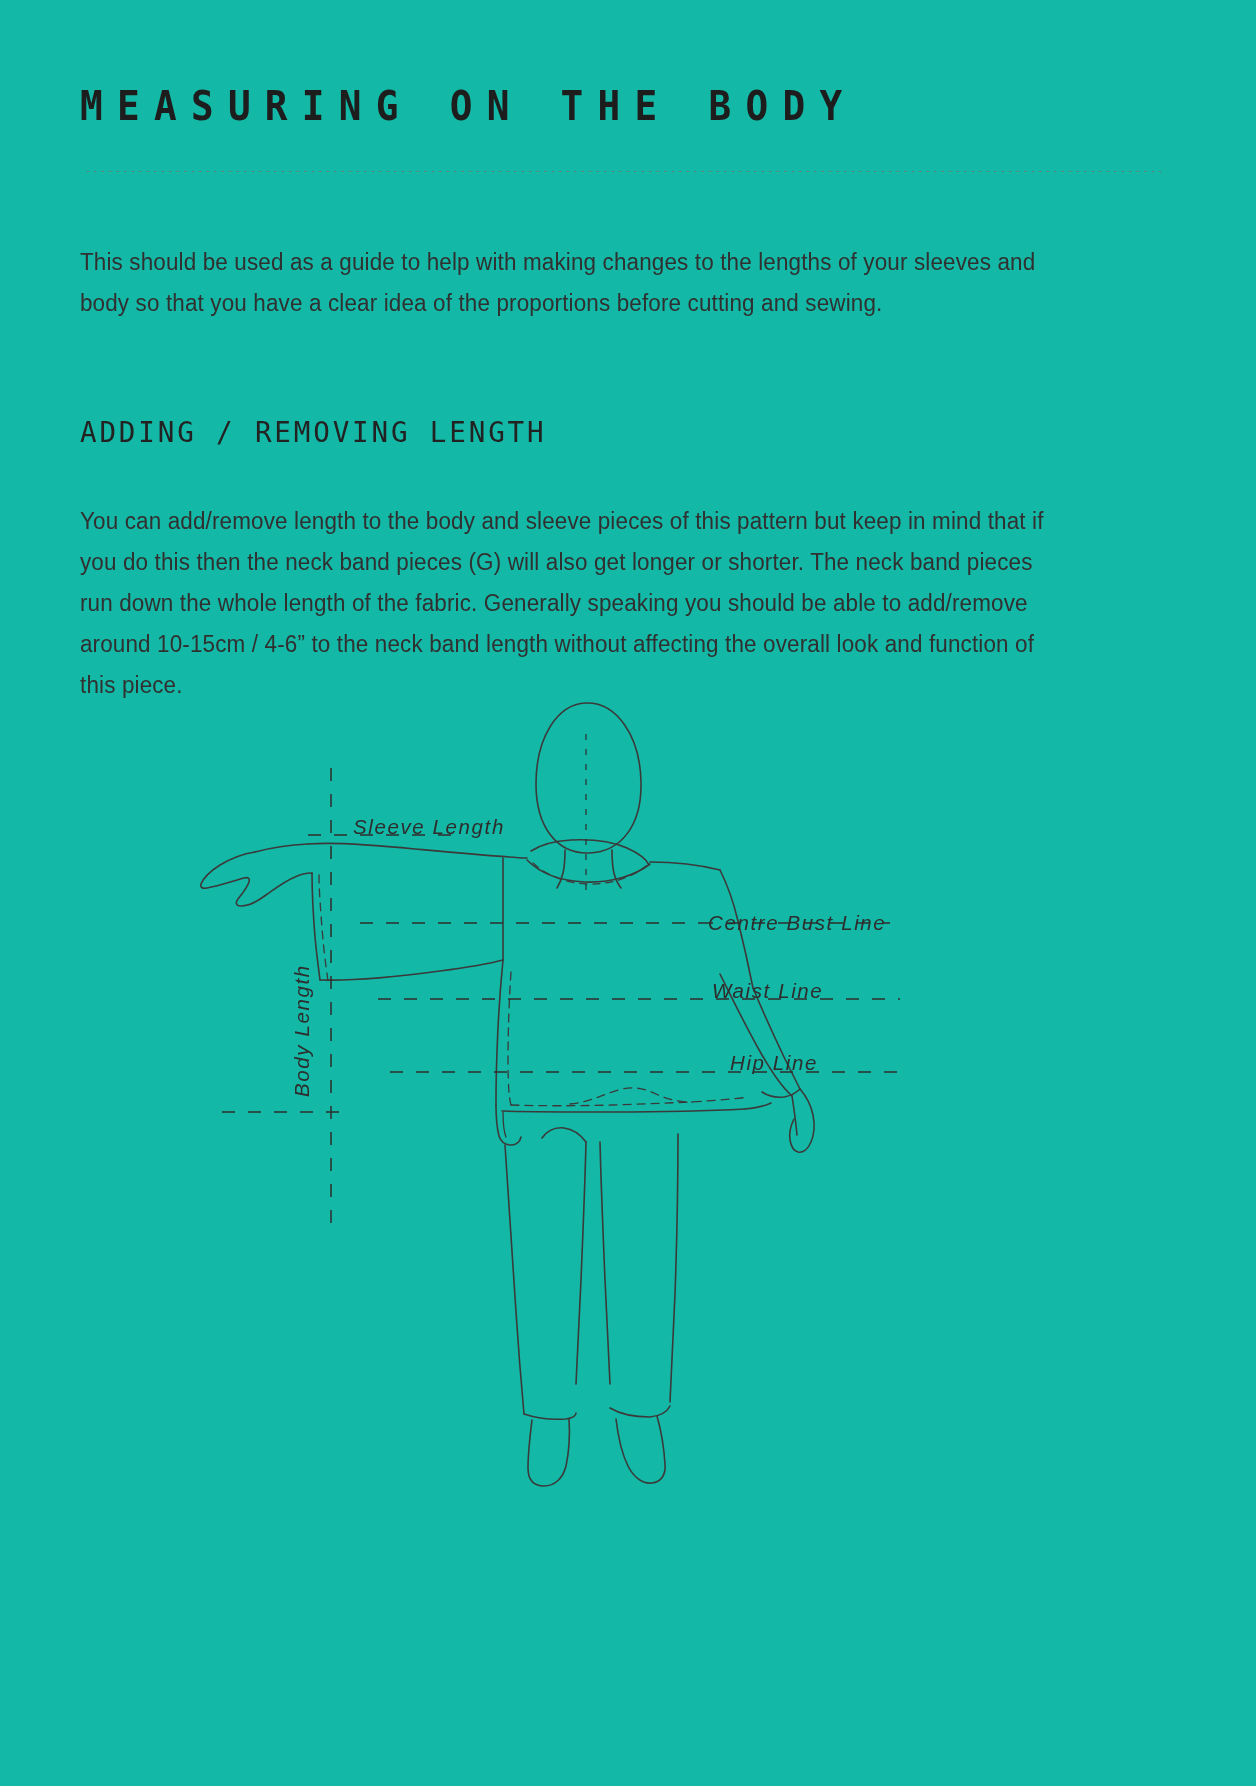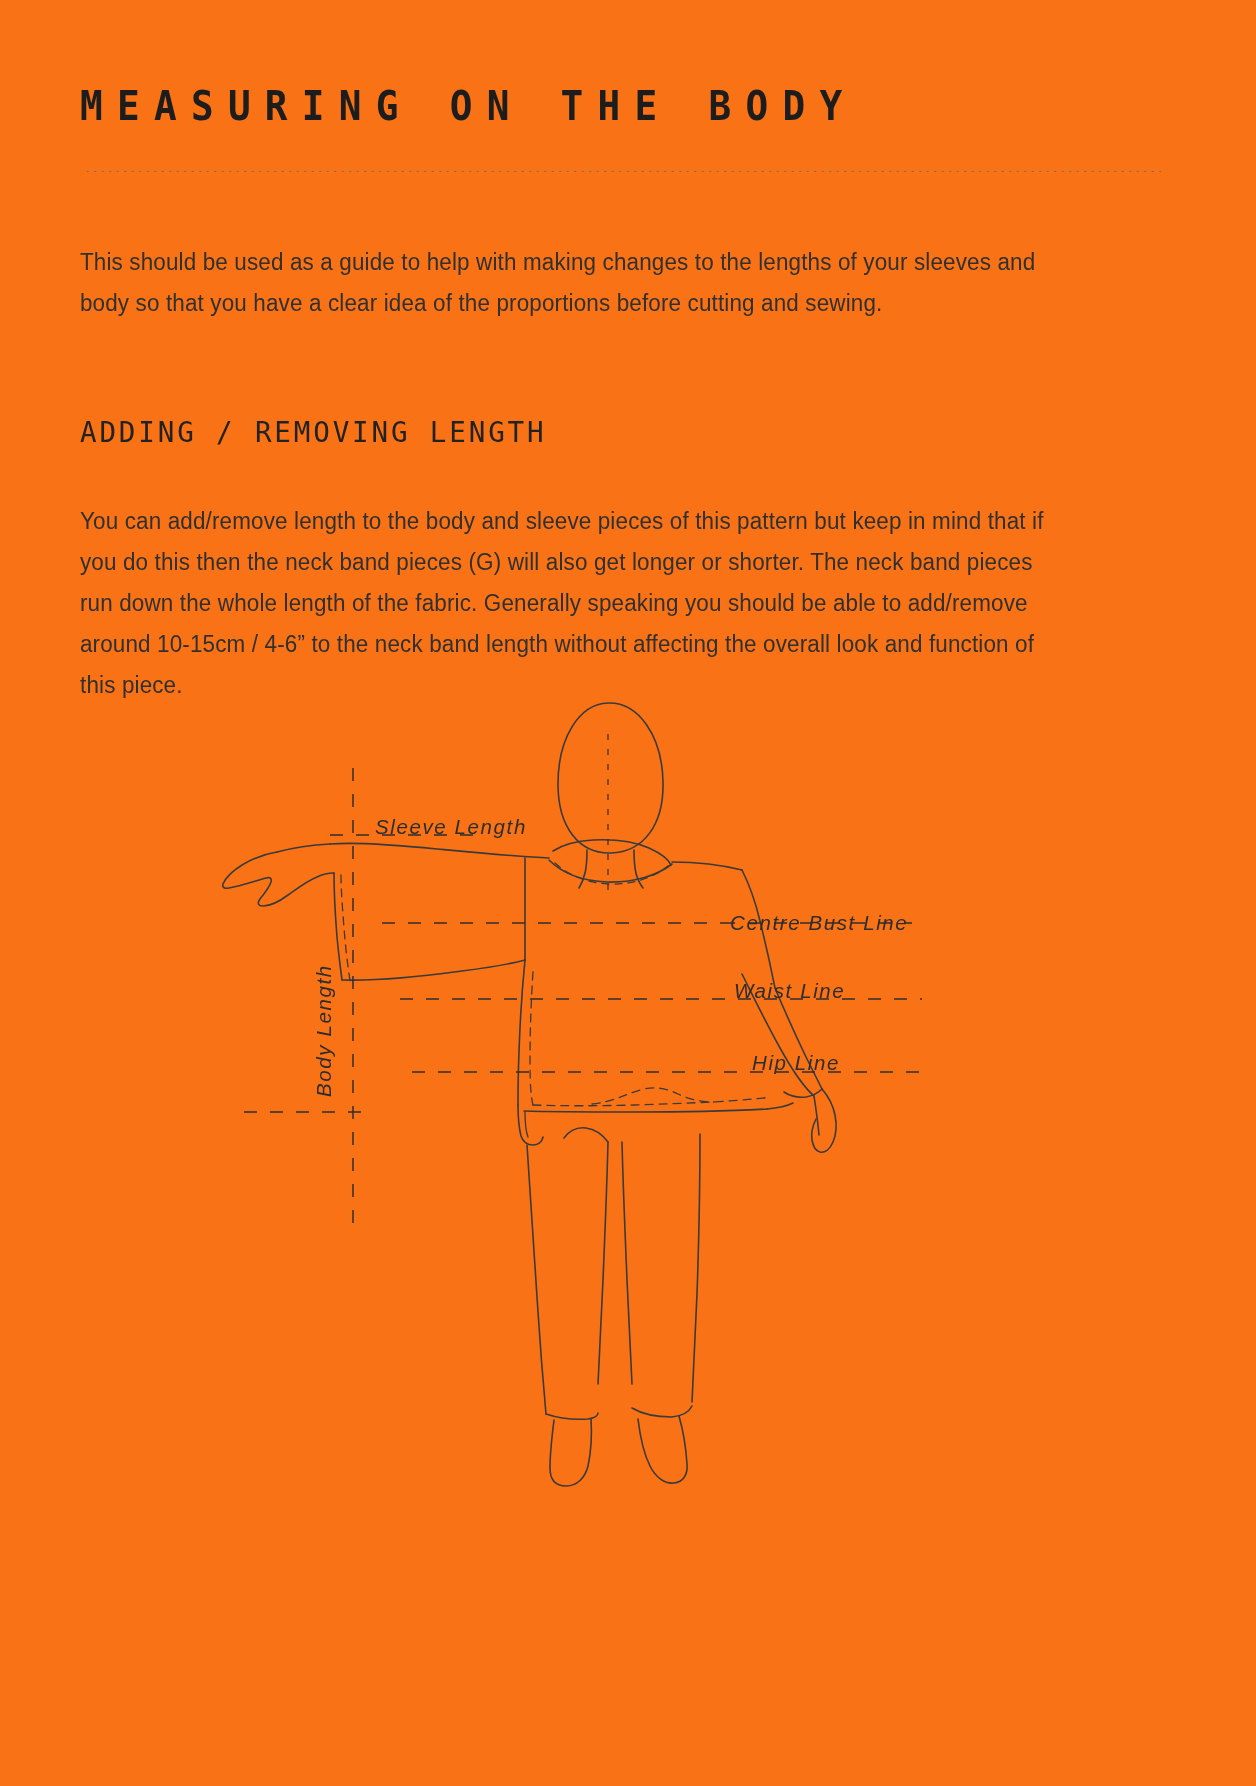--- a/index.html
+++ b/index.html
@@ -12,21 +12,21 @@
     height: 1786px;
     position: relative;
     font-family: "Liberation Sans", sans-serif;
     color: #2b2b2b;
     overflow: hidden;
   }
 
   .page {
     position: absolute;
     inset: 0;
-    background: #f97316;
+    background: #14b8a6;
   }
 
   
   .page-title {
     position: absolute;
     left: 80px;
     top: 58px;
     font-family: "DejaVu Sans Mono", "Liberation Mono", monospace;
     font-size: 41px;
     font-weight: 700;
@@ -85,21 +85,21 @@
     letter-spacing: 3.0px;
     color: #222;
     white-space: nowrap;
     transform: scaleX(0.95);
     transform-origin: left center;
   }
 
   
   .figure-wrap {
     position: absolute;
-    left: 222px;
+    left: 200px;
     top: 672px;
     width: 940px;
     height: 810px;
   }
   .figure-wrap svg {
     display: block;
     width: 940px;
     height: 810px;
     overflow: visible;
   }

